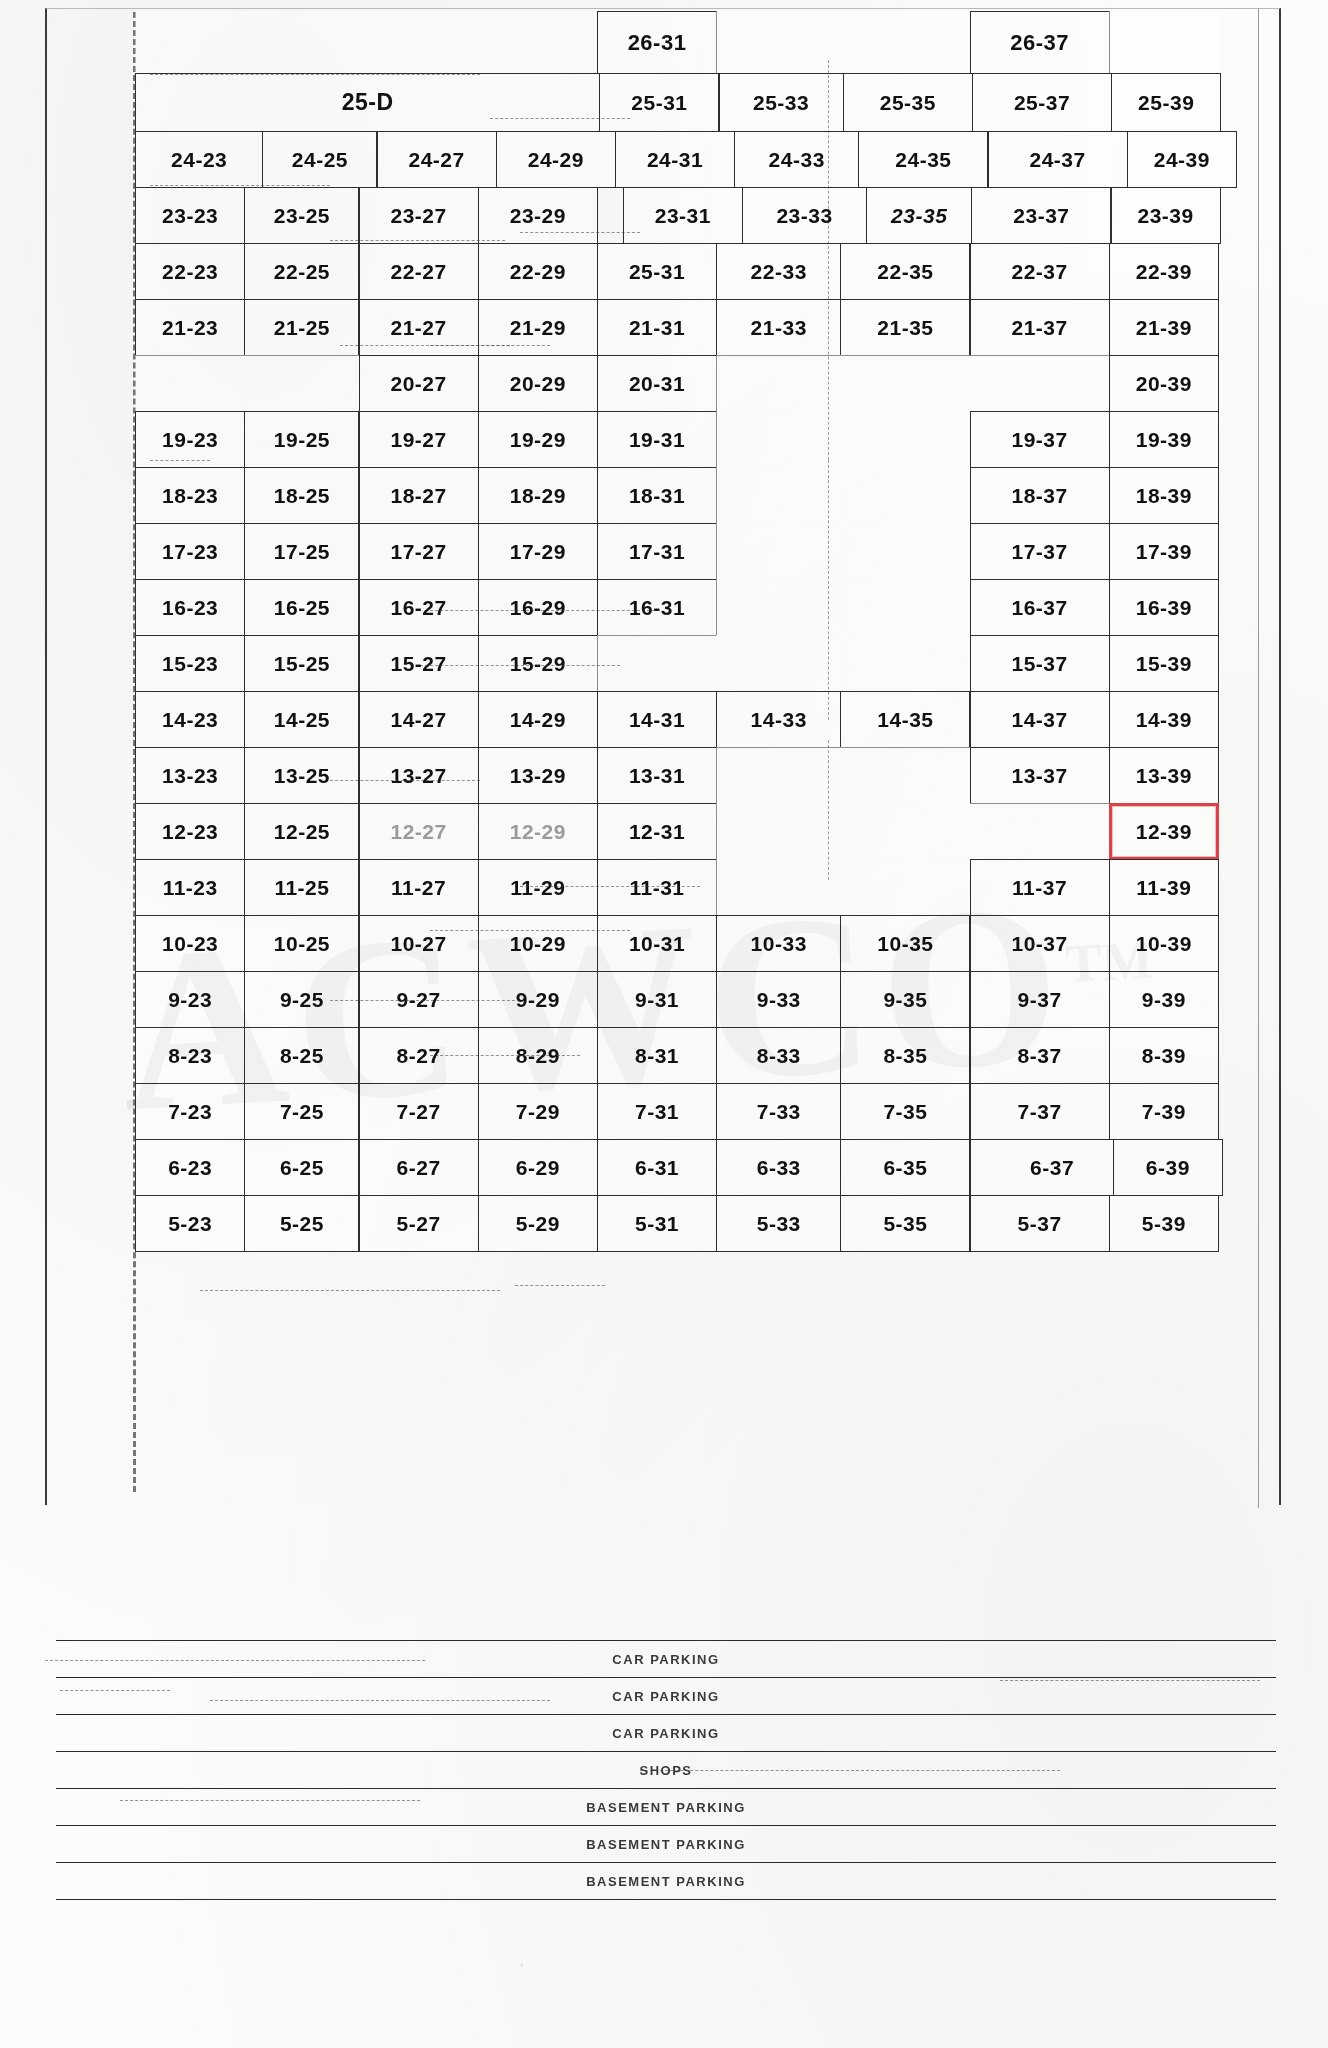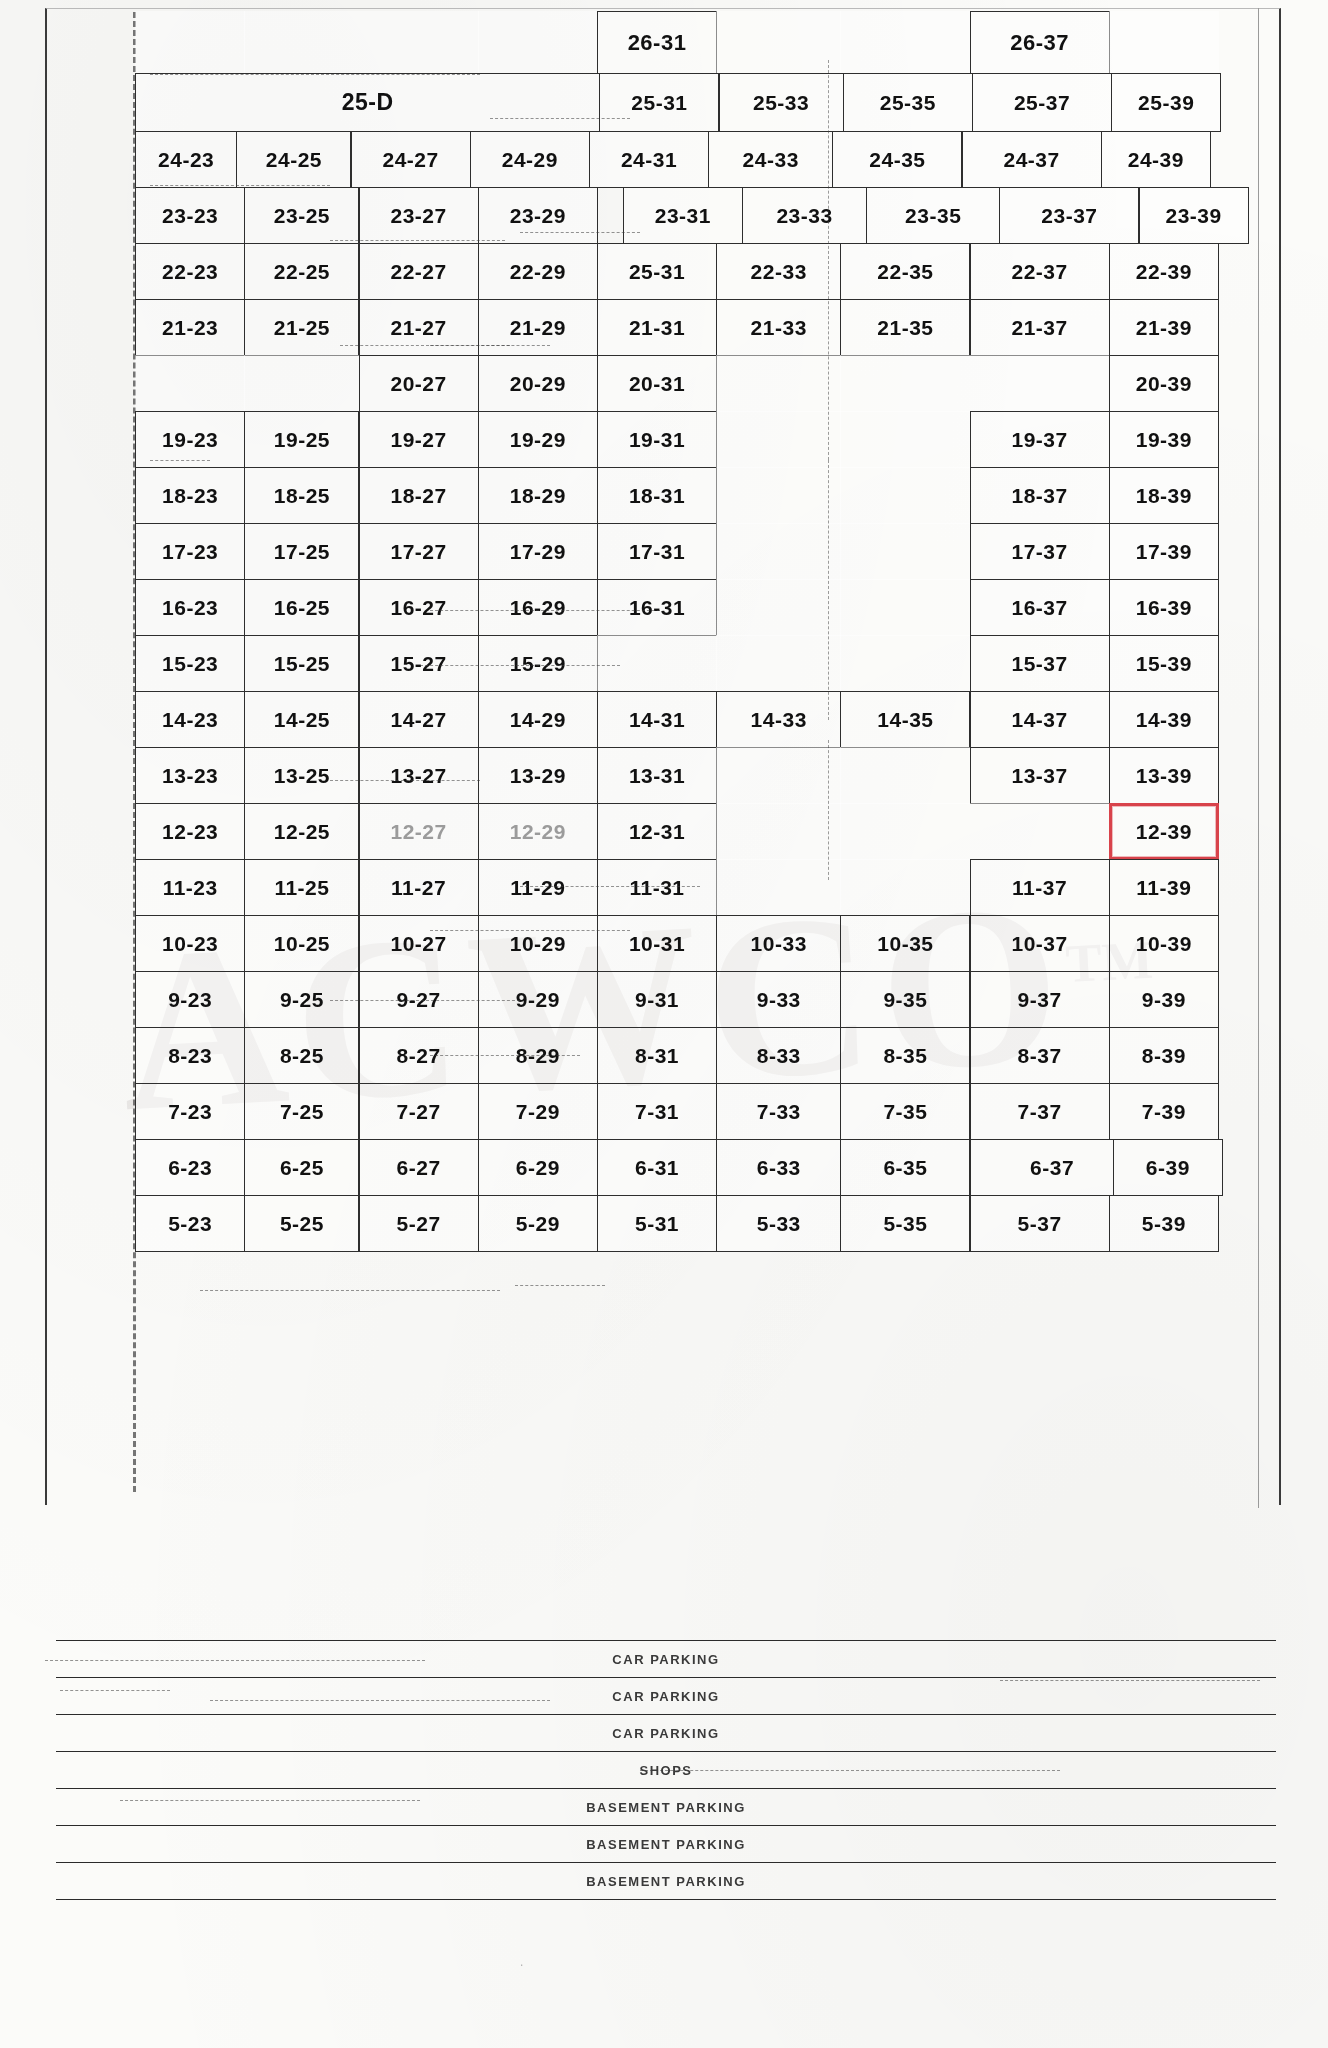--- a/index.html
+++ b/index.html
@@ -174,38 +174,38 @@
       </div>
       <div class="row" style="height: 58px;">
         <div class="cell wide-label" style="width: 465px;">25-D</div>
         <div class="cell" style="width: 120px;">25-31</div>
         <div class="cell" style="width: 125px;">25-33</div>
         <div class="cell" style="width: 130px;">25-35</div>
         <div class="cell" style="width: 140px;">25-37</div>
         <div class="cell" style="width: 110px;">25-39</div>
       </div>
       <div class="row" style="height: 56px;">
-        <div class="cell" style="width: 102px;">24-23</div>
+        <div class="cell" style="width: 128px;">24-23</div>
         <div class="cell" style="width: 115px;">24-25</div>
         <div class="cell" style="width: 120px;">24-27</div>
         <div class="cell" style="width: 120px;">24-29</div>
         <div class="cell" style="width: 120px;">24-31</div>
         <div class="cell" style="width: 125px;">24-33</div>
         <div class="cell" style="width: 130px;">24-35</div>
         <div class="cell" style="width: 140px;">24-37</div>
         <div class="cell" style="width: 110px;">24-39</div>
       </div>
       <div class="row" style="height: 56px;">
         <div class="cell" style="width: 110px;">23-23</div>
         <div class="cell" style="width: 115px;">23-25</div>
         <div class="cell" style="width: 120px;">23-27</div>
         <div class="cell" style="width: 120px;">23-29</div>
         <div class="cell" style="width: 120px; margin-left: 25px;">23-31</div>
         <div class="cell" style="width: 125px;">23-33</div>
-        <div class="cell" style="width: 134px;">23-35</div>
+        <div class="cell" style="width: 106px; font-style: italic;">23-35</div>
         <div class="cell" style="width: 140px;">23-37</div>
         <div class="cell" style="width: 110px;">23-39</div>
       </div>
       <div class="row" style="height: 56px;">
         <div class="cell" style="width: 110px;">22-23</div>
         <div class="cell" style="width: 115px;">22-25</div>
         <div class="cell" style="width: 120px;">22-27</div>
         <div class="cell" style="width: 120px;">22-29</div>
         <div class="cell" style="width: 120px;">25-31</div>
         <div class="cell" style="width: 125px;">22-33</div>

